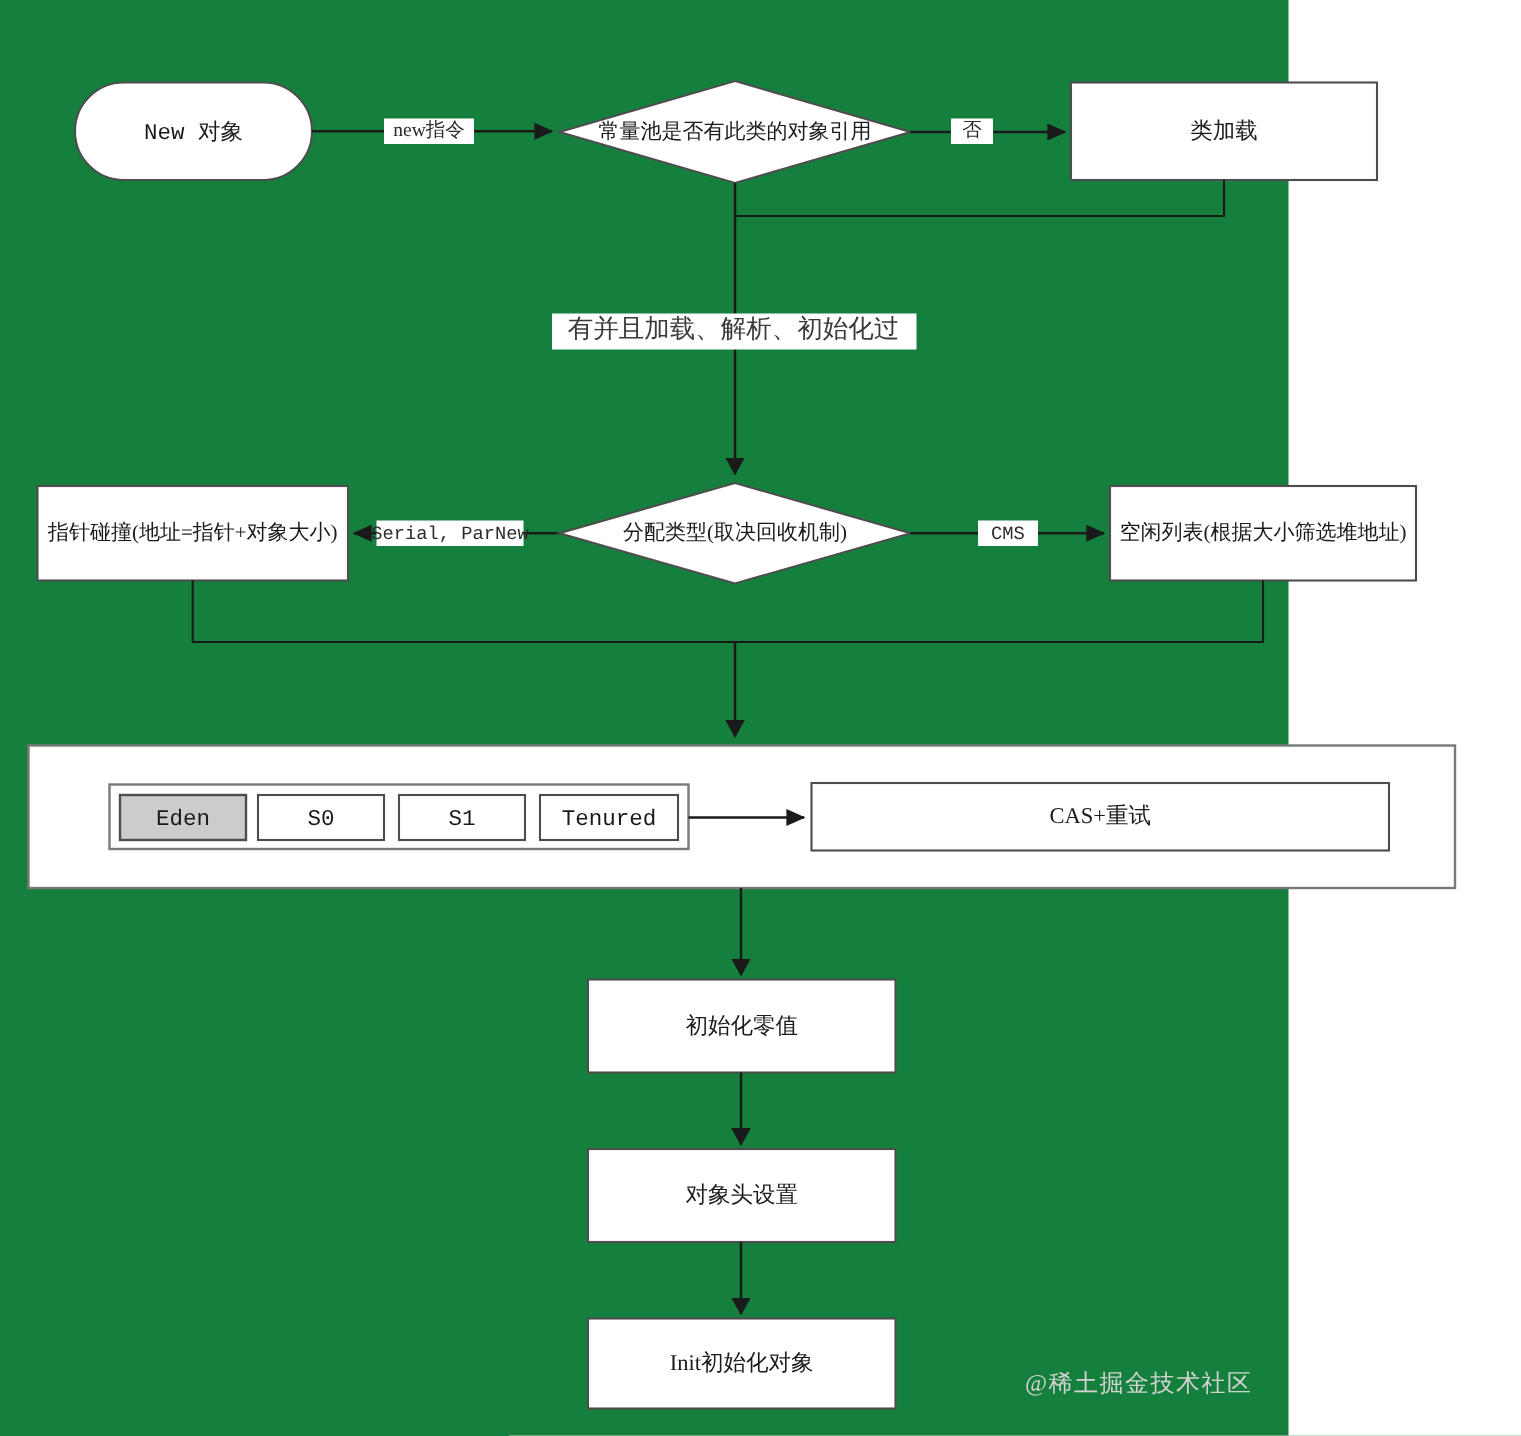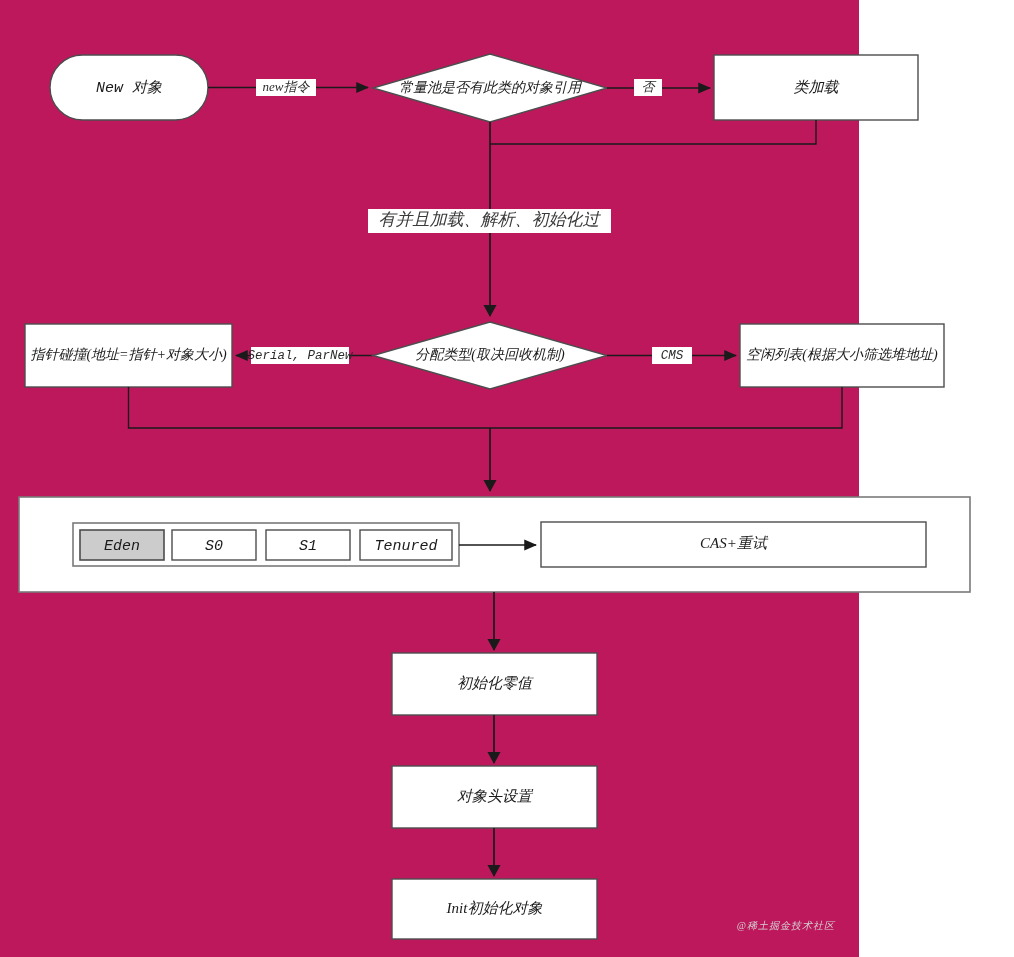--- a/index.html
+++ b/index.html
@@ -10,22 +10,21 @@
   body {
     width: 1014px;
     height: 957px;
     font-family: "Liberation Sans", sans-serif;
     overflow: hidden;
   }
   #diagram-root {
     position: relative;
     width: 859px;
     height: 957px;
-    background: #be185d;
-    font-style: italic;
+    background: #15803d;
   }
   svg.flow {
     display: block;
     width: 1014px;
     height: 957px;
   }
   .node-shape {
     fill: #ffffff;
     stroke: #4d4d4d;
     stroke-width: 1.4;
@@ -79,21 +78,21 @@
     font-size: 17px;
     fill: #3a3a3a;
     text-anchor: middle;
     dominant-baseline: middle;
   }
   .watermark {
     position: absolute;
     right: 24px;
     bottom: 24px;
     font-family: "Liberation Serif", serif;
-    font-size: 10px;
+    font-size: 16px;
     color: #d2d2d2;
     letter-spacing: 1px;
     user-select: none;
   }
 </style>
 </head>
 <body>
 
 <div id="diagram-root">
 

